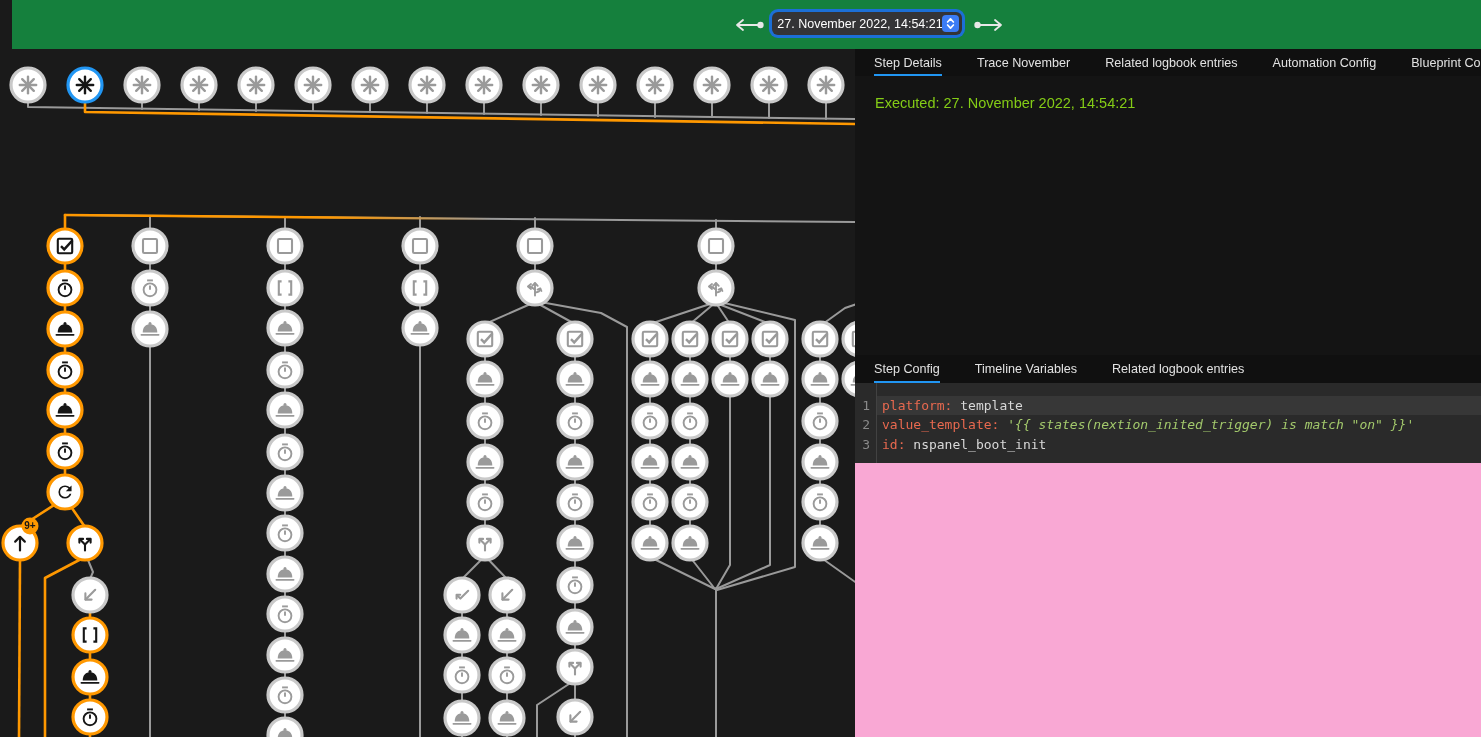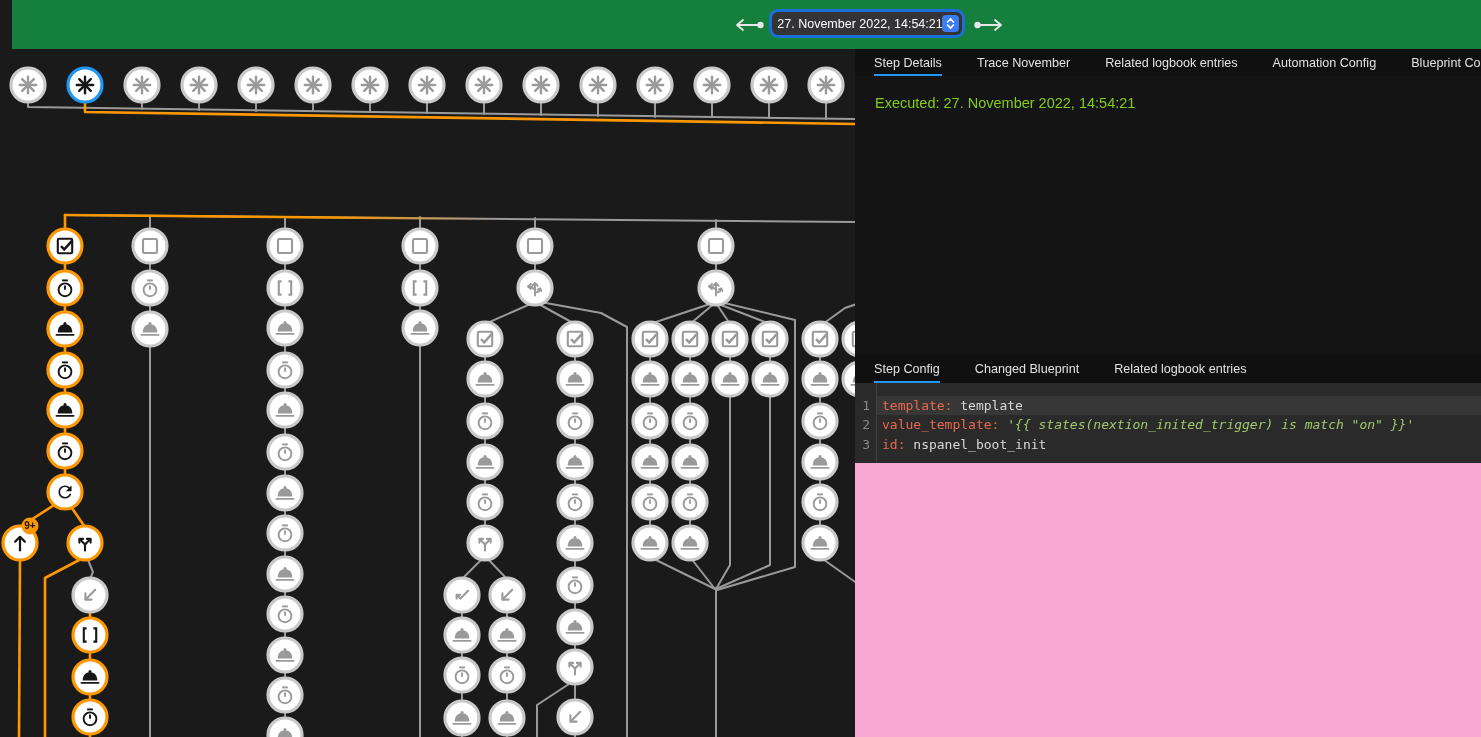--- a/index.html
+++ b/index.html
@@ -1146,30 +1146,30 @@
     <div class="panel-body">
       <div>Executed: 27. November 2022, 14:54:21</div>
     </div>
 
     <div class="panel-lower">
       <div class="tabbar">
         <div class="tab active">
             <span>Step Config</span>
           </div>
         <div class="tab">
-            <span>Changed Blueprint</span>
+            <span>Timeline Variables</span>
           </div>
         <div class="tab">
             <span>Related logbook entries</span>
           </div>
       </div>
       <div class="code">
         <div class="gutter-sep"></div>
         <div class="cl hl">
-          <span class="ln">1</span><span class="ck">template:</span><span class="cv"> template</span>
+          <span class="ln">1</span><span class="ck">platform:</span><span class="cv"> template</span>
         </div>
         <div class="cl">
           <span class="ln">2</span><span class="ck">value_template:</span><span class="cv str"> '{{ states(nextion_inited_trigger) is match "on" }}'</span>
         </div>
         <div class="cl">
           <span class="ln">3</span><span class="ck">id:</span><span class="cv"> nspanel_boot_init</span>
         </div>
       </div>
     </div>
   </div>

